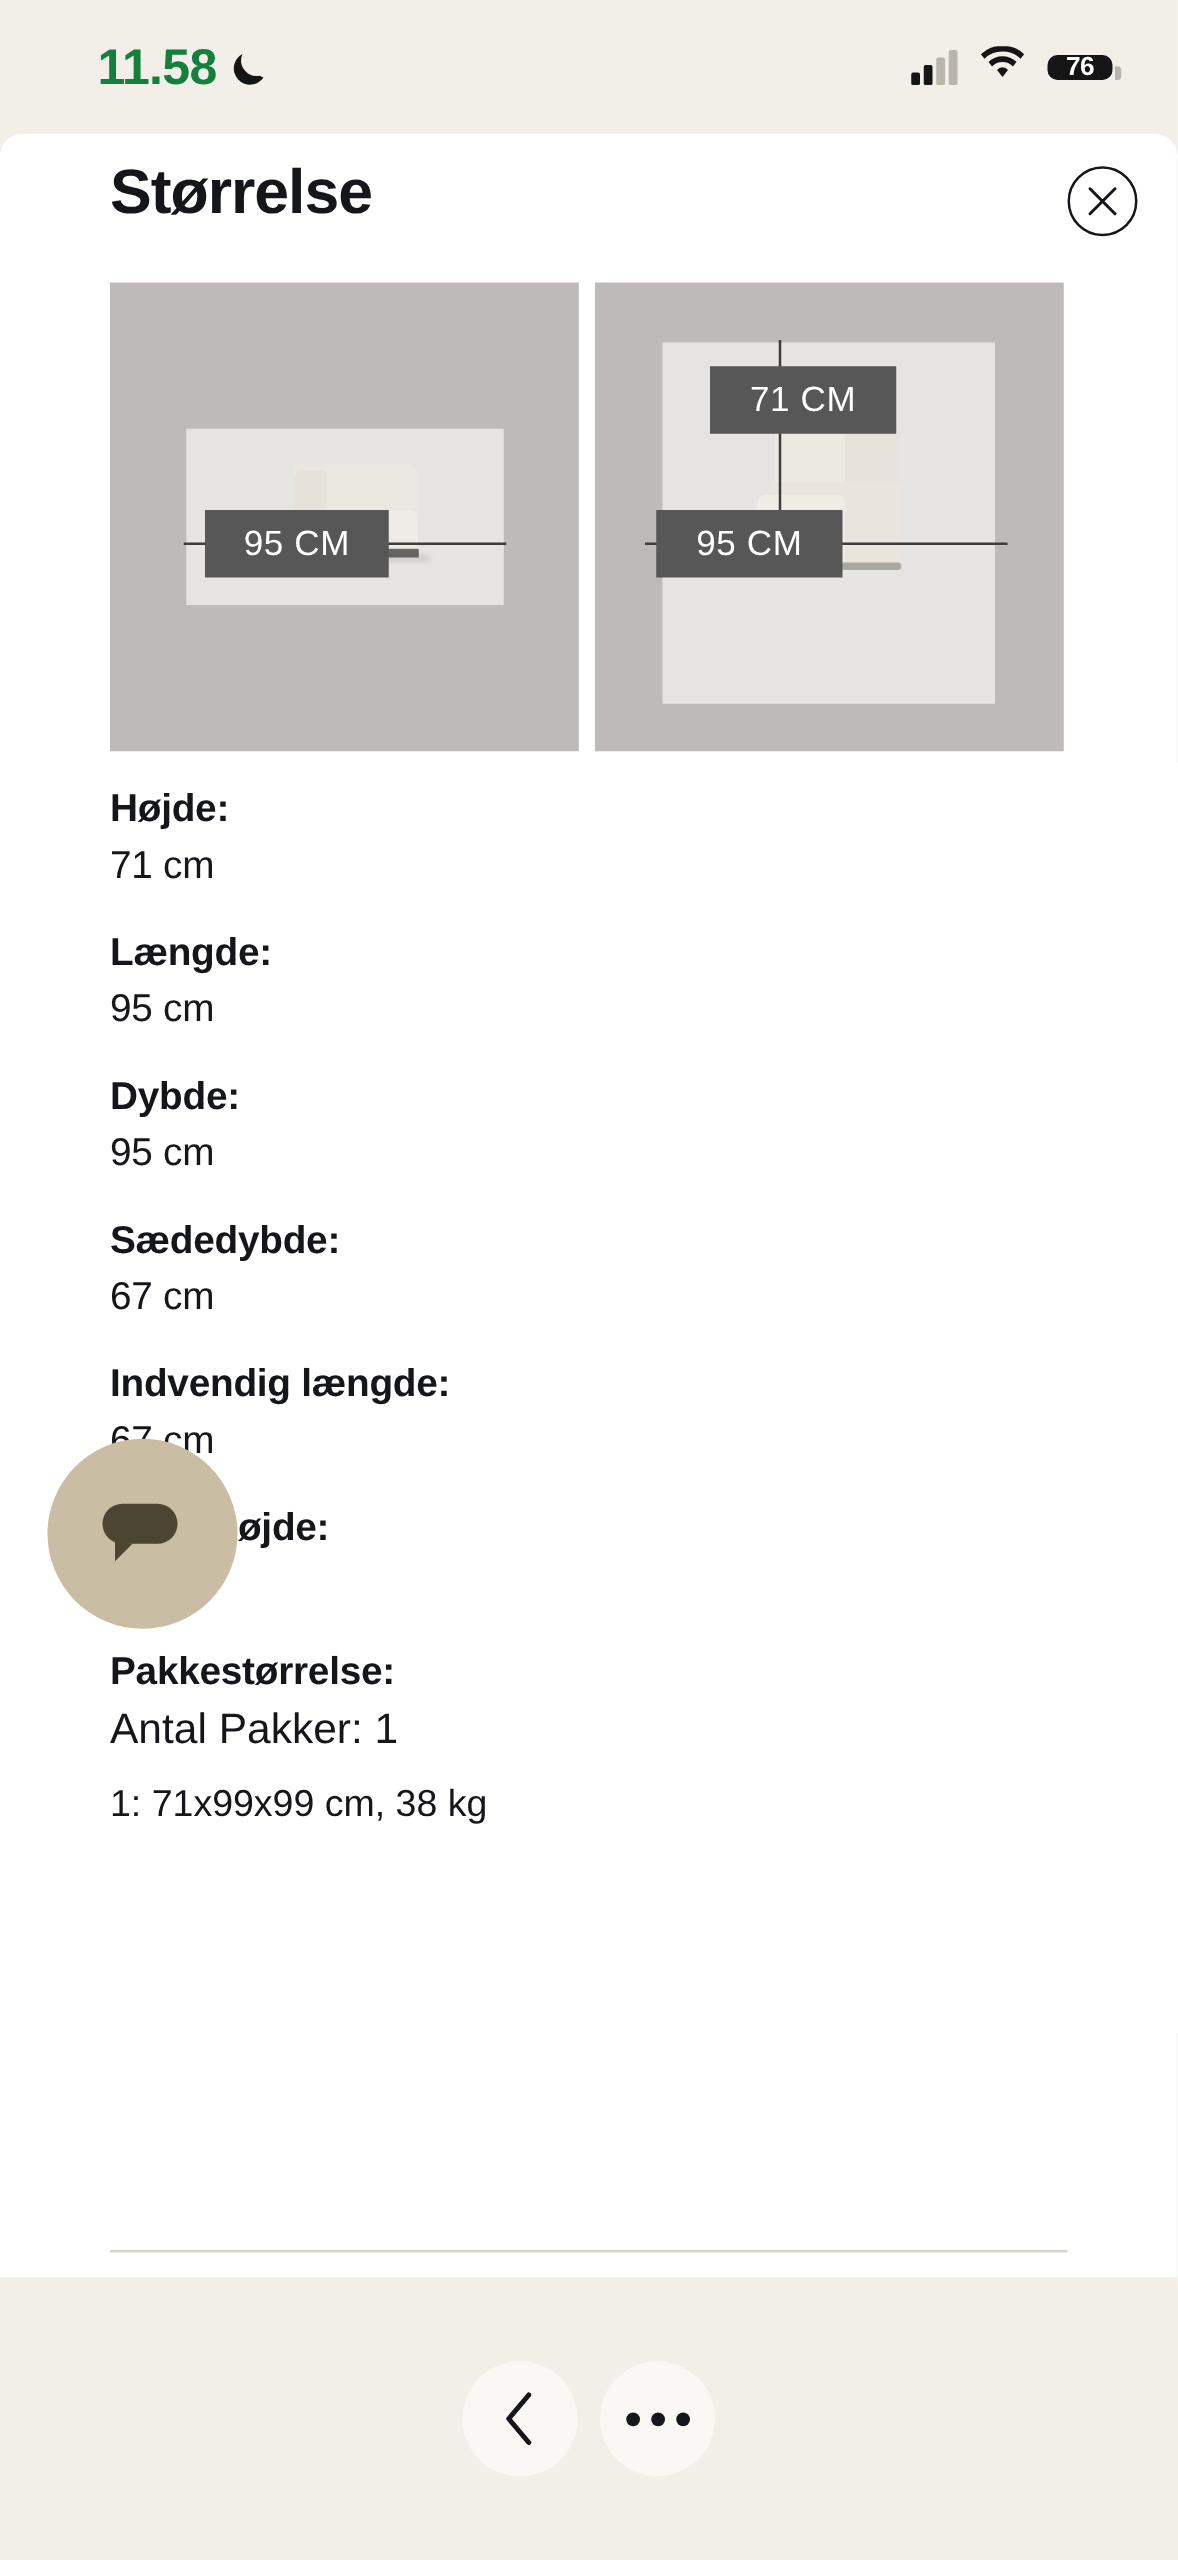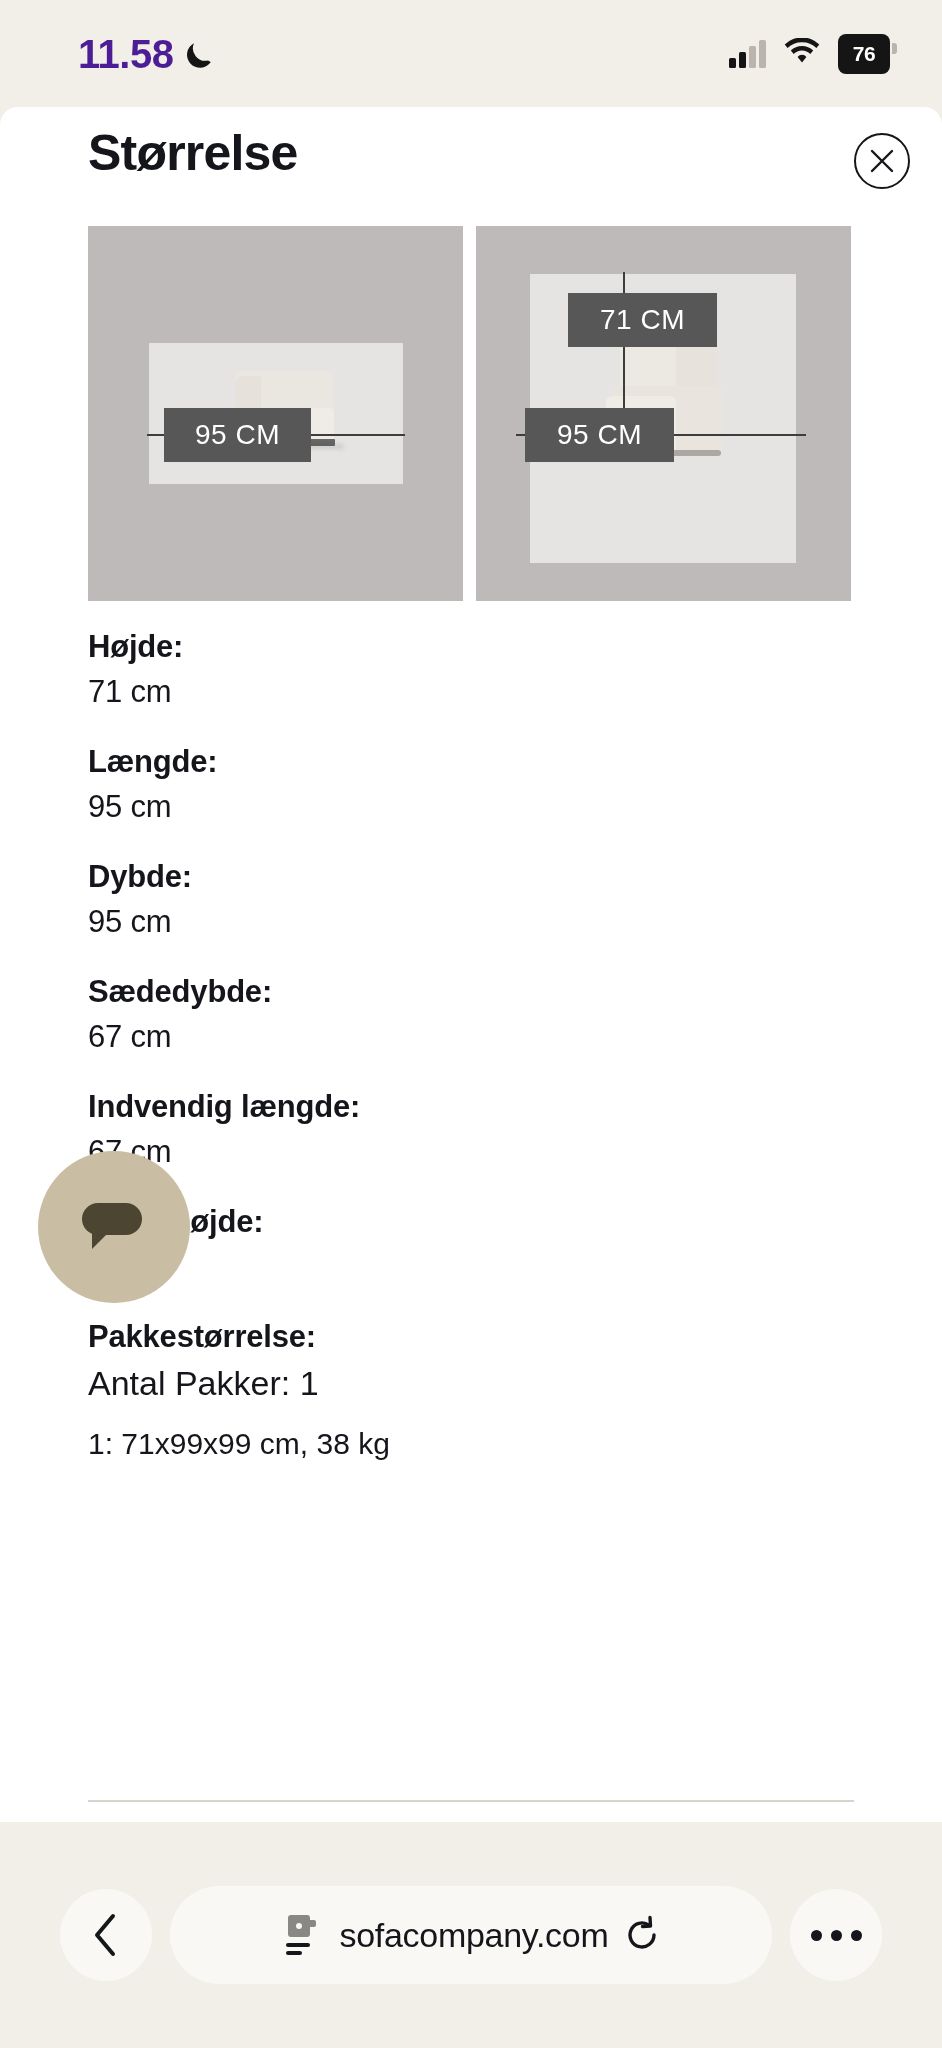--- a/index.html
+++ b/index.html
@@ -13,34 +13,34 @@
 
   
   .statusbar {
     position: absolute; top: 0; left: 0; right: 0; height: 107px;
     background: #f2efe9;
     display: flex; align-items: center; justify-content: space-between;
     padding: 0 52px 0 78px;
   }
   .status-left { display: flex; align-items: center; gap: 12px; }
   .status-time {
-    font-size: 40px; font-weight: 700; color: #4c1d95;
+    font-size: 40px; font-weight: 700; color: #15803d;
     letter-spacing: -0.5px; line-height: 1;
   }
   .moon-icon { width: 30px; height: 32px; position: relative; display: inline-block; }
   .moon-icon svg { display: block; }
   .status-right { display: flex; align-items: center; gap: 18px; }
   .signal { display: flex; align-items: flex-end; gap: 3px; height: 28px; }
   .signal i { display: block; width: 7px; background: #151515; border-radius: 1.5px; }
   .signal i:nth-child(1) { height: 10px; }
   .signal i:nth-child(2) { height: 16px; }
   .signal i:nth-child(3) { height: 22px; background: #b9b5ad; }
   .signal i:nth-child(4) { height: 28px; background: #b9b5ad; }
   .battery {
-    position: relative; width: 52px; height: 40px;
+    position: relative; width: 52px; height: 20px;
     background: #151515; border-radius: 8px;
     display: flex; align-items: center; justify-content: center;
   }
   .battery::after {
     content: ""; position: absolute; right: -7px; top: 9px;
     width: 5px; height: 11px; background: #b9b5ad; border-radius: 0 3px 3px 0;
   }
   .battery span {
     color: #ffffff; font-size: 21px; font-weight: 700; line-height: 1;
     letter-spacing: -0.5px;
@@ -315,38 +315,20 @@
   <div class="toolbar">
 
     <div class="tb-circle">
       <span>
         <svg class="back-icon" width="28" height="44" viewBox="0 0 28 44">
           <path d="M21 3 5 22l16 19" stroke="#15161c" stroke-width="4" fill="none" stroke-linecap="round" stroke-linejoin="round"></path>
         </svg>
       </span>
     </div>
 
-    <div class="url-pill">
-      <span class="favicon">
-        <svg width="42" height="48" viewBox="0 0 42 48">
-          <rect x="6" y="4" width="22" height="22" rx="3" fill="#8a8884"></rect>
-          <rect x="26" y="9" width="8" height="7" rx="2" fill="#8a8884"></rect>
-          <circle cx="17" cy="15" r="3" fill="#faf8f4"></circle>
-          <rect x="4" y="32" width="24" height="4" rx="2" fill="#15161c"></rect>
-          <rect x="4" y="40" width="16" height="4" rx="2" fill="#15161c"></rect>
-        </svg>
-      </span>
-      <span class="url-text">sofacompany.com</span>
-      <span>
-        <svg class="reload-icon" width="36" height="40" viewBox="0 0 36 40">
-          <path d="M30 20a12 12 0 1 1-5-9.8" stroke="#15161c" stroke-width="3.4" fill="none" stroke-linecap="round"></path>
-          <path d="M26 2.5 26.5 11 18.5 11.5" stroke="#15161c" stroke-width="3.4" fill="none" stroke-linecap="round" stroke-linejoin="round"></path>
-        </svg>
-      </span>
-    </div>
 
     <div class="tb-circle">
       <span class="more-icon">
         <i></i>
           <i></i>
           <i></i>
       </span>
     </div>
 
   </div>

